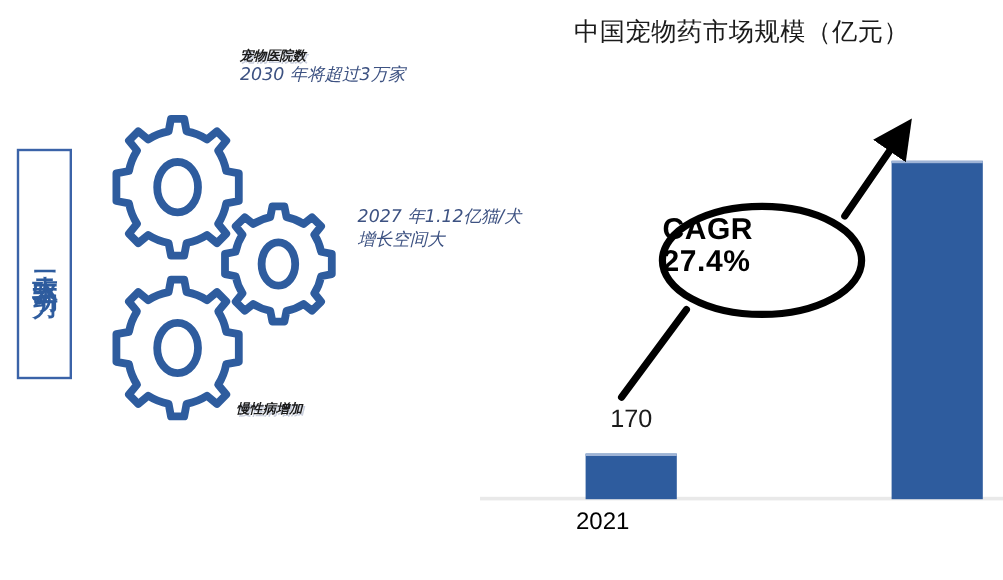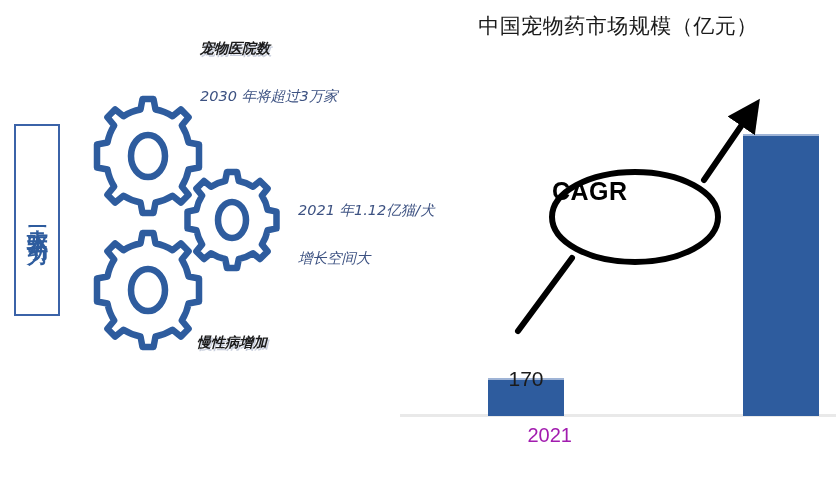--- a/index.html
+++ b/index.html
@@ -30,37 +30,36 @@
     letter-spacing:5px;
     line-height:1;
     font-family:"DejaVu Sans","Liberation Sans",sans-serif;
   }
 
   .gears{position:absolute;left:58px;top:55px;width:250px;height:330px;}
 
   
   .callout{position:absolute;}
   .callout .c-title{
-    font-size:14px;
+    font-size:11px;
     font-weight:700;
     font-style:italic;
     color:#1b1b1b;
     white-space:nowrap;
     line-height:1.25;
     text-shadow:1.5px 1.5px 0 #c9cfdd;
     font-family:"DejaVu Sans","Liberation Sans",sans-serif;
   }
   .callout .c-sub{
     font-size:14.5px;
     font-style:italic;
     color:#3d5282;
     white-space:nowrap;
     line-height:1.3;
     font-family:"DejaVu Sans","Liberation Sans",sans-serif;
-    margin-top:29px;
   }
   #callout-hospitals{left:200px;top:40px;}
   #callout-ownership{left:298px;top:172px;}
   #callout-aging{left:197px;top:334px;}
 
   
   .chart{
     position:absolute;
     left:400px;top:0;
     width:436px;height:483px;
@@ -85,30 +84,29 @@
     border-top:2px solid #9fb4d6;
   }
   #bar-2021{left:88px;top:378px;width:76px;height:36px;}
   #bar-2030{left:343px;top:134px;width:76px;height:280px;}
 
   .bar-value{
     position:absolute;
     font-size:21px;
     color:#1b1b1b;
     white-space:nowrap;
-    margin-top:29px;
   }
   #value-2021{left:86px;top:338px;width:80px;text-align:center;}
 
   .cat-label{
     position:absolute;
     font-size:20px;
-    color:#a21caf;
-    white-space:nowrap;
-    text-align:right;
+    color:#000000;
+    white-space:nowrap;
+    text-align:left;
   }
   #cat-2021{left:80px;top:424px;width:92px;}
   #cat-2030{left:334px;top:424px;width:96px;}
 
   .cagr-wrap{position:absolute;left:0;top:0;width:436px;height:483px;}
   .cagr-text{
     position:absolute;
     left:152px;top:178px;
     width:166px;
     text-align:left;
@@ -199,21 +197,21 @@
       </g>
     </svg>
   </div>
 
   <div class="callout" id="callout-hospitals">
     <div class="c-title">宠物医院数</div>
     <div class="c-sub">2030 年将超过3万家</div>
   </div>
 
   <div class="callout" id="callout-ownership">
-    <div class="c-sub">2021 年1.12亿猫/犬</div>
+    <div class="c-sub">2027 年1.12亿猫/犬</div>
     <div class="c-sub">增长空间大</div>
   </div>
 
   <div class="callout" id="callout-aging">
     <div class="c-title">慢性病增加</div>
   </div>
 
   <div class="chart">
 
     <div class="chart-title">中国宠物药市场规模（亿元）</div>
@@ -236,17 +234,18 @@
         </defs>
 
         <line x1="118" y1="331" x2="172" y2="258" stroke="#000" stroke-width="6" stroke-linecap="round"></line>
 
         <line x1="304" y1="180" x2="348" y2="116" stroke="#000" stroke-width="6" stroke-linecap="round" marker-end="url(#arrowhead)"></line>
 
         <ellipse cx="235" cy="217" rx="83" ry="45" fill="#ffffff" stroke="#000" stroke-width="6"></ellipse>
       </svg>
       <div class="cagr-text">
         <div>CAGR</div>
+        <div>27.4%</div>
       </div>
     </div>
 
   </div>
 </div>
 
 </body></html>

